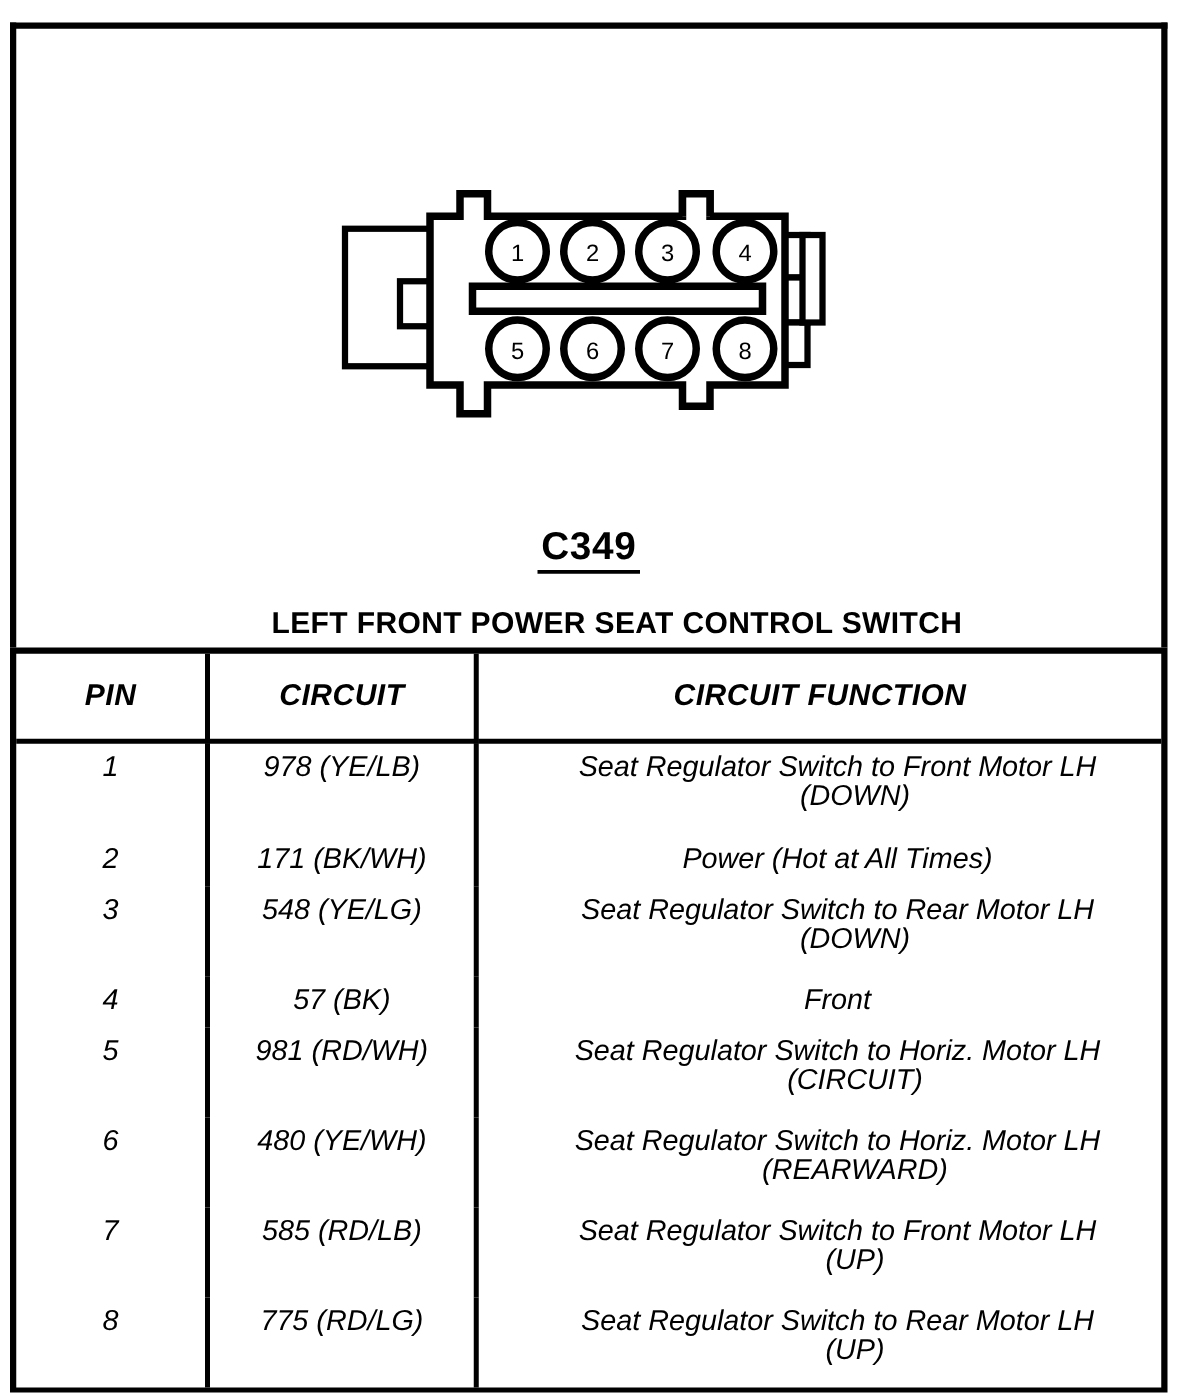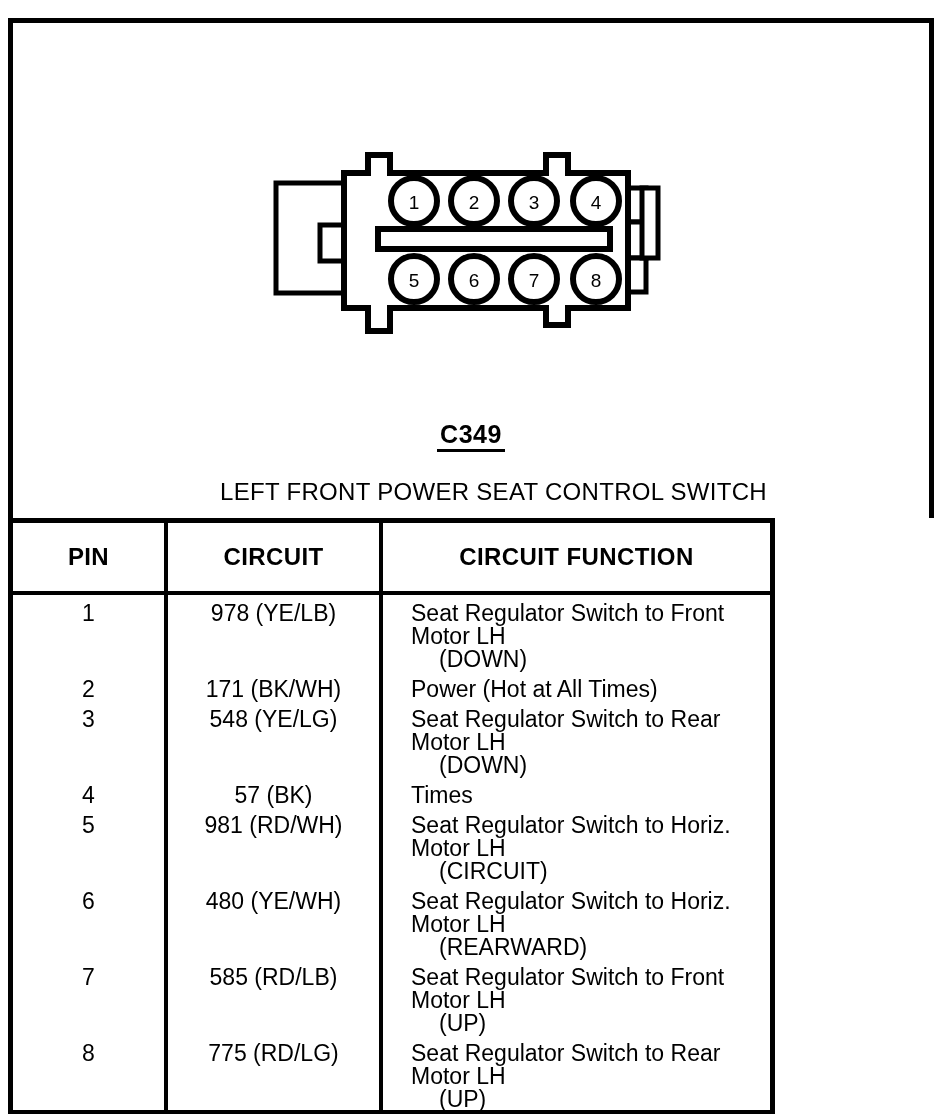--- a/index.html
+++ b/index.html
@@ -52,48 +52,49 @@
 
   
   #caption-block {
     position: absolute;
     left: 0;
     top: 398px;
     width: 100%;
     text-align: center;
   }
   #connector-code {
-    font-size: 25px;
+    font-size: 31px;
     font-weight: bold;
     letter-spacing: 0.5px;
     display: inline-block;
     border-bottom: 3px solid #000;
     padding: 0 3px 2px 3px;
     line-height: 1.05;
   }
   #connector-name {
     margin-top: 26px;
     font-size: 24px;
-    font-weight: normal;
+    font-weight: bold;
     letter-spacing: 0.3px;
     margin-left: 45px;
   }
 
   
   #pin-table-area {
     position: absolute;
     left: 8px;
     top: 518px;
-    width: 767px;
+    width: 926px;
     height: 596px;
     box-sizing: border-box;
     border-left: 5px solid #000;
     border-right: 5px solid #000;
     border-top: 5px solid #000;
     border-bottom: 4px solid #000;
+    font-style: italic;
   }
   table#pin-table {
     width: 100%;
     height: 100%;
     border-collapse: collapse;
     table-layout: fixed;
     font-size: 23px;
   }
   table#pin-table col.c-pin   { width: 153px; }
   table#pin-table col.c-circ  { width: 215px; }
@@ -117,21 +118,21 @@
     padding: 0;
     vertical-align: top;
     line-height: 1.0;
   }
   #pin-table tbody tr td.cell-pin,
   #pin-table tbody tr td.cell-circuit {
     text-align: center;
     white-space: nowrap;
   }
   #pin-table tbody tr td.cell-function {
-    text-align: left;
+    text-align: center;
     padding-left: 28px;
   }
   .fn-line1 { display: block; }
   .fn-line2 { display: block; padding-left: 28px; }
 
   .cellspace { display: block; padding-top: 7px; }
 </style>
 </head>
 <body>
 
@@ -270,21 +271,21 @@
         </tr>
 
         <tr>
           <td class="cell-pin col-div">
               <span class="cellspace">4</span>
             </td>
           <td class="cell-circuit col-div">
               <span class="cellspace">57 (BK)</span>
             </td>
           <td class="cell-function">
-            <span class="cellspace fn-line1">Times</span>
+            <span class="cellspace fn-line1">Front</span>
           </td>
         </tr>
 
         <tr>
           <td class="cell-pin col-div">
               <span class="cellspace">5</span>
             </td>
           <td class="cell-circuit col-div">
               <span class="cellspace">981 (RD/WH)</span>
             </td>

